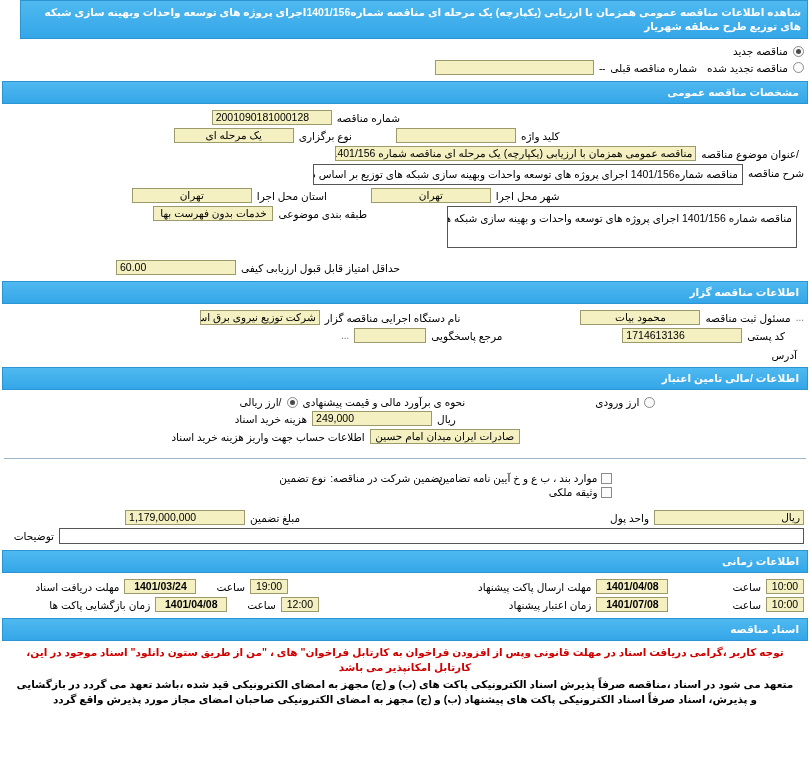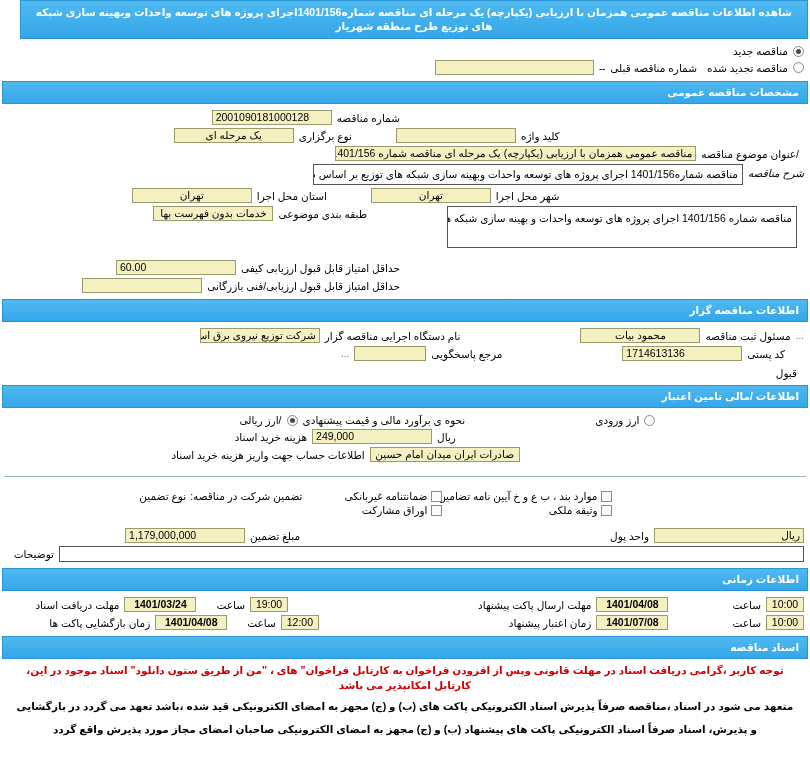--- a/index.html
+++ b/index.html
@@ -28,21 +28,21 @@
     font-size: 10.5px;
     font-weight: bold;
     padding: 3px 8px 4px 8px;
     margin: 0 2px;
     border: 1px solid #2b95d4;
     text-align: right;
     line-height: 14px;
     letter-spacing: -0.3px;
   }
   .bar.title-bar {
-    text-align: center;
+    text-align: right;
     padding: 4px 6px 5px 6px;
     font-size: 10.5px;
     margin-left: 20px;
   }
 
   
   .rowblk { padding: 3px 6px; }
 
   .fld {
     display: flex;
@@ -136,21 +136,21 @@
     font-weight: bold;
     text-align: center;
     line-height: 15px;
     padding: 4px 10px 0 10px;
   }
   .notice-black {
     color: #000;
     font-size: 10.5px;
     font-weight: bold;
     text-align: center;
-    line-height: 23px;
+    line-height: 15px;
     padding: 2px 14px 4px 14px;
   }
 </style>
 </head>
 <body>
 
 <div id="page">
 
   <div class="bar title-bar">شاهده اطلاعات مناقصه عمومی همزمان با ارزیابی (یکپارچه) یک مرحله ای مناقصه شماره1401/156اجرای پروژه های توسعه واحدات وبهینه سازی شبکه های توزیع طرح منطقه شهریار</div>
 
@@ -192,21 +192,21 @@
     </div>
 
     <div class="fld" style="justify-content:flex-start;">
       <span style="width:0"></span>
       <span class="lbl">/عنوان موضوع مناقصه</span>
       <span class="inp" style="width:400px;text-align:right;">مناقصه عمومی همزمان با ارزیابی (یکپارچه) یک مرحله ای مناقصه شماره 1401/156 اجرای پروژه های توسعه و احداث و بهینه سازی</span>
       <span style="width:360px"></span>
     </div>
 
     <div class="fld" style="justify-content:flex-start;align-items:flex-start;">
-      <span class="lbl" style="padding-top:3px;font-style:italic;">شرح مناقصه</span>
+      <span class="lbl" style="padding-top:3px;">شرح مناقصه</span>
       <span class="boxarea" style="width:440px;">مناقصه شماره1401/156 اجرای پروژه های توسعه واحدات وبهینه سازی شبکه های توزیع بر اساس طرح منطقه شهریار</span>
       <span style="width:310px"></span>
     </div>
 
     <div class="fld" style="justify-content:flex-start;">
       <span style="width:30%"></span>
       <span class="lbl">شهر محل اجرا</span>
       <span class="inp w120">تهران</span>
       <span style="width:34px"></span>
       <span class="lbl">استان محل اجرا</span>
@@ -224,25 +224,20 @@
         <span class="inp w120">خدمات بدون فهرست بها</span>
       </div>
     </div>
 
     <div class="fld" style="justify-content:flex-start;margin-top:12px;">
       <span style="width:50%"></span>
       <span class="lbl">حداقل امتیاز قابل قبول ارزیابی کیفی</span>
       <span class="inp w120 lefttxt">60.00</span>
     </div>
 
-    <div class="fld" style="justify-content:flex-start;">
-      <span style="width:50%"></span>
-      <span class="lbl">حداقل امتیاز قابل قبول ارزیابی/فنی بازرگانی</span>
-      <span class="inp w120"></span>
-    </div>
   </div>
 
   <div class="bar">اطلاعات مناقصه گزار</div>
 
   <div class="rowblk">
     <div class="fld" style="justify-content:flex-start;">
       <span class="dots">...</span>
       <span class="lbl">مسئول ثبت مناقصه</span>
       <span class="inp w120">محمود  بیات</span>
       <span style="width:110px"></span>
@@ -255,21 +250,21 @@
       <span class="lbl">کد پستی</span>
       <span class="inp w120 lefttxt">1714613136</span>
       <span style="width:110px"></span>
       <span class="lbl">مرجع پاسخگویی</span>
       <span class="inp w60"></span>
       <span class="dots">...</span>
     </div>
 
     <div class="fld" style="justify-content:flex-start;align-items:flex-start;">
       <span style="width:2px"></span>
-      <span class="lbl" style="padding-top:3px;">قبول</span>
+      <span class="lbl" style="padding-top:3px;">آدرس</span>
     </div>
   </div>
 
   <div class="bar">اطلاعات /مالی تامین اعتبار</div>
 
   <div class="rowblk">
     <div class="fld" style="justify-content:flex-start;">
       <span style="width:18%"></span>
       <span class="rad"></span>
       <span class="lbl">ارز ورودی</span>
@@ -302,30 +297,20 @@
       <div style="width:170px">
         <div class="optline">
           <span class="chk"></span>
           <span>موارد بند ، ب ع و خ آیین نامه تضامین</span>
         </div>
         <div class="optline">
           <span class="chk"></span>
           <span>وثیقه ملکی</span>
         </div>
       </div>
-      <div style="width:140px">
-        <div class="optline">
-          <span class="chk"></span>
-          <span>ضمانتنامه غیربانکی</span>
-        </div>
-        <div class="optline">
-          <span class="chk"></span>
-          <span>اوراق مشارکت</span>
-        </div>
-      </div>
       <div style="width:110px;text-align:right;">
         <div class="optline" style="justify-content:flex-start;">
           <span class="lbl">تضمین شرکت در مناقصه:</span>
           <span class="lbl">نوع   تضمین</span>
         </div>
       </div>
     </div>
 
     <div class="fld" style="justify-content:flex-start;margin-top:10px;">
       <span class="inp w150" style="text-align:right;">ریال</span>

